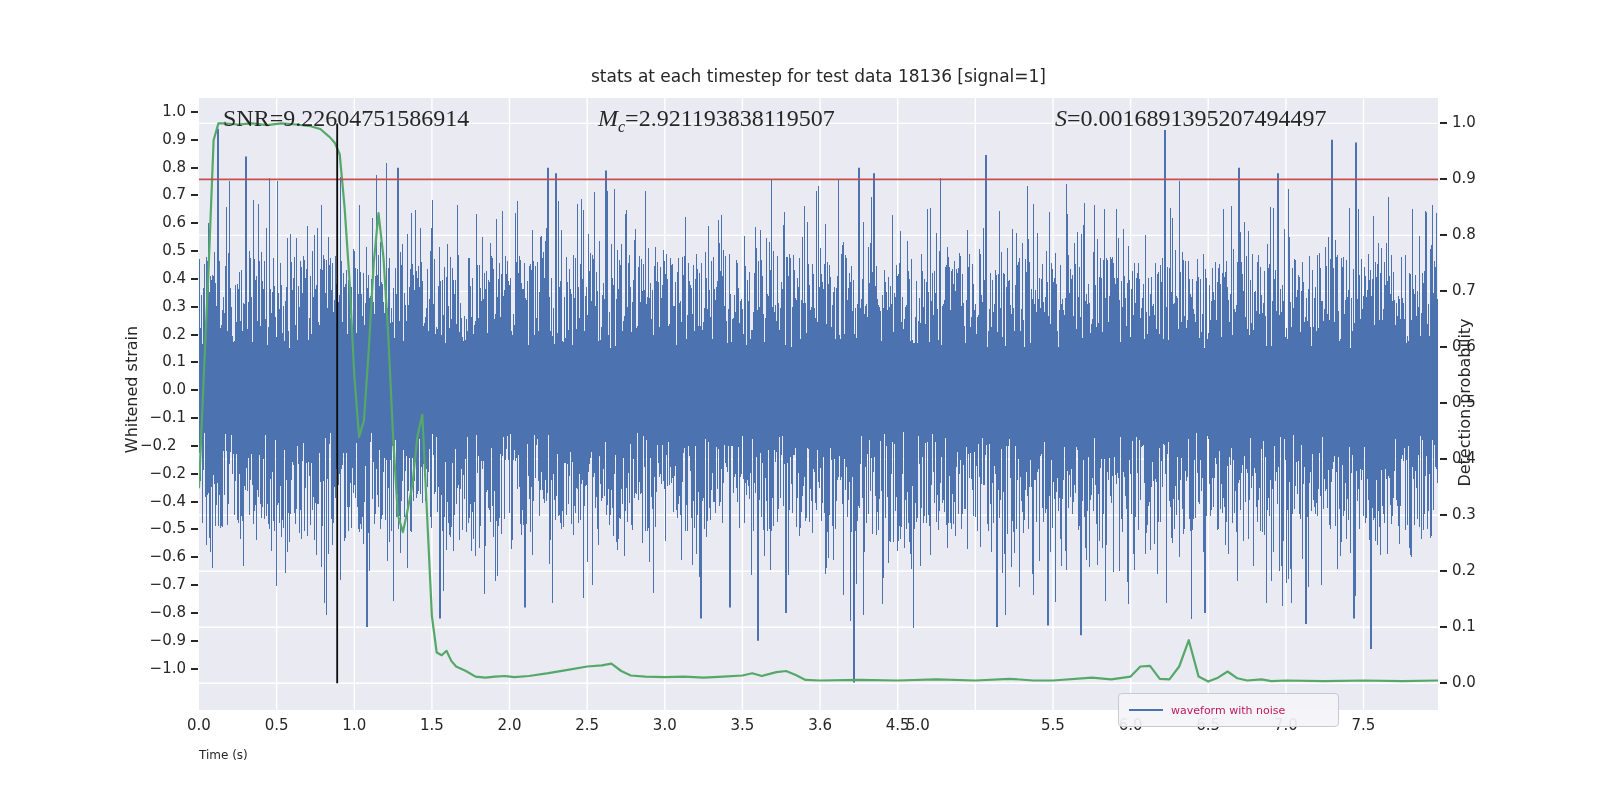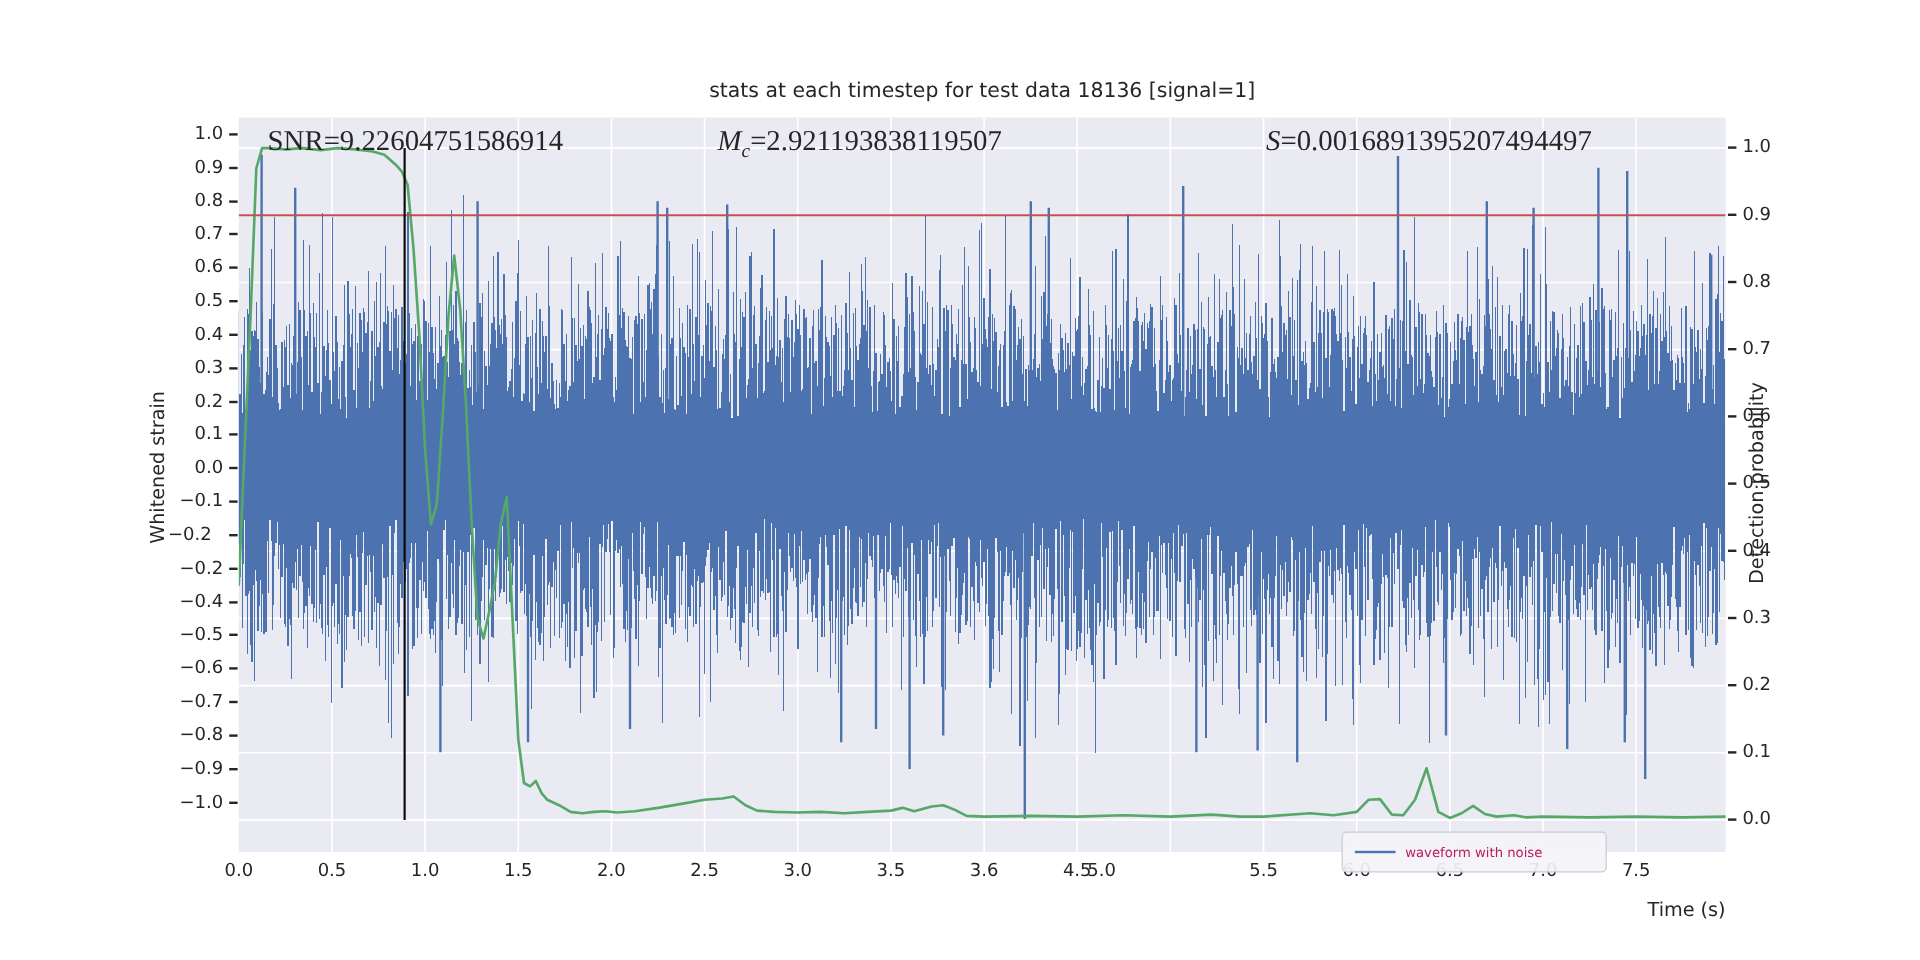--- a/index.html
+++ b/index.html
@@ -7,21 +7,21 @@
           font-family:"DejaVu Sans","Liberation Sans",sans-serif;color:#262626;}
   .title{position:absolute;left:199px;top:66px;width:1239px;text-align:center;
          font-size:17px;color:#262626;}
   .plot-area{position:absolute;left:199px;top:98px;width:1239px;height:612px;background:#eaeaf2;}
   .plot-area svg{position:absolute;left:0;top:0;}
   .annot{position:absolute;font-size:24px;color:#262626;white-space:nowrap;font-family:Liberation Serif, serif;}
   .annot sub{font-size:16px;}
   .annot i{font-style:italic;}
   .tick-label{position:absolute;font-size:15px;color:#262626;line-height:1;}
   .tick-dash{position:absolute;height:2px;width:7px;background:#262626;}
-  .xlabel{position:absolute;left:199px;top:748px;width:1239px;text-align:right;font-size:16px;}
+  .xlabel{position:absolute;left:199px;top:748px;width:1239px;text-align:left;font-size:12px;}
   .ylabel{position:absolute;width:220px;text-align:center;font-size:16px;transform:rotate(-90deg);}
   .legend{position:absolute;left:1118px;top:693px;width:219px;height:32px;
           background:rgba(244,244,248,0.92);border:1px solid #c9c9d2;border-radius:4px;
           display:flex;align-items:center;}
   .legend-line{width:34px;height:0;border-top:2.5px solid #4c72b0;margin-left:10px;margin-right:8px;}
   .legend-text{font-size:11px;color:#be185d;white-space:nowrap;}
 </style>
 </head>
 <body>
 

